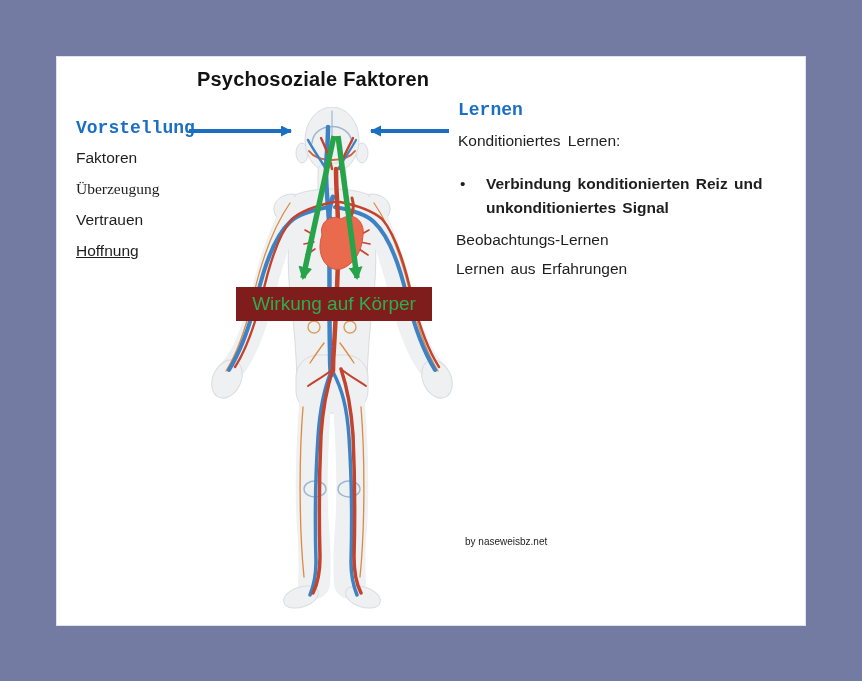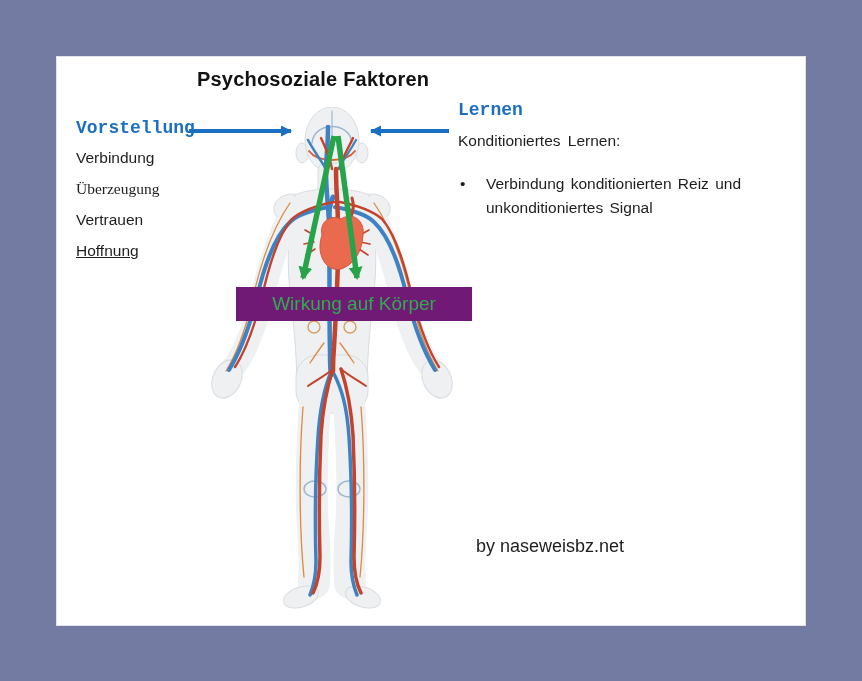--- a/index.html
+++ b/index.html
@@ -31,58 +31,60 @@
   .left-item-0{left:19px;top:92px;}
   .left-item-1{left:19px;top:123px;font-family:Liberation Serif, serif;}
   .left-item-2{left:19px;top:154px;}
   .left-item-3{left:19px;top:185px;text-decoration:underline;}
   .kond{left:401px;top:75px;word-spacing:3px;}
   .bullet-row{
     position:absolute;left:403px;top:115px;width:338px;
     display:flex;font-size:15.5px;color:#1e1e1e;line-height:24px;
   }
   .bullet-dot{width:26px;flex:0 0 26px;}
-  .bullet-text{flex:1;word-spacing:2px;white-space:normal;}
+  .bullet-text{flex:1;word-spacing:2px;white-space:normal;font-weight:bold;}
   .right-item-0{left:399px;top:174px;word-spacing:2px;}
   .right-item-1{left:399px;top:203px;word-spacing:2px;}
   .credit{
-    position:absolute;left:419px;top:479px;font-size:18px;color:#1e1e1e;
+    position:absolute;left:408px;top:479px;font-size:10px;color:#1e1e1e;
     white-space:nowrap;
   }
   .figure-wrap{position:absolute;left:145px;top:50px;width:260px;height:508px;}
   .wirkung-box{
-    position:absolute;left:179px;top:230px;width:236px;height:34px;
-    background:#701a75;display:flex;align-items:center;justify-content:center;
+    position:absolute;left:179px;top:230px;width:196px;height:34px;
+    background:#7f1d1d;display:flex;align-items:center;justify-content:center;
     z-index:3;
   }
   .wirkung-box span{font-size:19px;color:#2EAD4E;white-space:nowrap;}
   .arrow-layer{
     position:absolute;left:0;top:0;width:748px;height:568px;
     z-index:4;pointer-events:none;
   }
 </style>
 </head>
 <body>
 
 <div class="card">
 
   <div class="title">Psychosoziale Faktoren</div>
 
   <div class="blue-head vorstellung">Vorstellung</div>
-  <div class="txt left-item-0">Verbindung</div>
+  <div class="txt left-item-0">Faktoren</div>
   <div class="txt left-item-1">Überzeugung</div>
   <div class="txt left-item-2">Vertrauen</div>
   <div class="txt left-item-3">Hoffnung</div>
 
   <div class="blue-head lernen">Lernen</div>
   <div class="txt kond">Konditioniertes Lernen:</div>
   <div class="bullet-row">
     <span class="bullet-dot">•</span>
     <span class="bullet-text">Verbindung konditionierten Reiz und unkonditioniertes Signal</span>
   </div>
+  <div class="txt right-item-0">Beobachtungs-Lernen</div>
+  <div class="txt right-item-1">Lernen aus Erfahrungen</div>
 
   <div class="credit">by naseweisbz.net</div>
 
   <div class="figure-wrap">
     <svg viewBox="0 0 260 508" width="260" height="508" aria-hidden="true">
 
       <g fill="#eef0f2" stroke="#d8dde1" stroke-width="1">
         <ellipse cx="100" cy="46" rx="6" ry="10"></ellipse>
         <ellipse cx="160" cy="46" rx="6" ry="10"></ellipse>
         <ellipse cx="130" cy="33" rx="27" ry="33"></ellipse>

